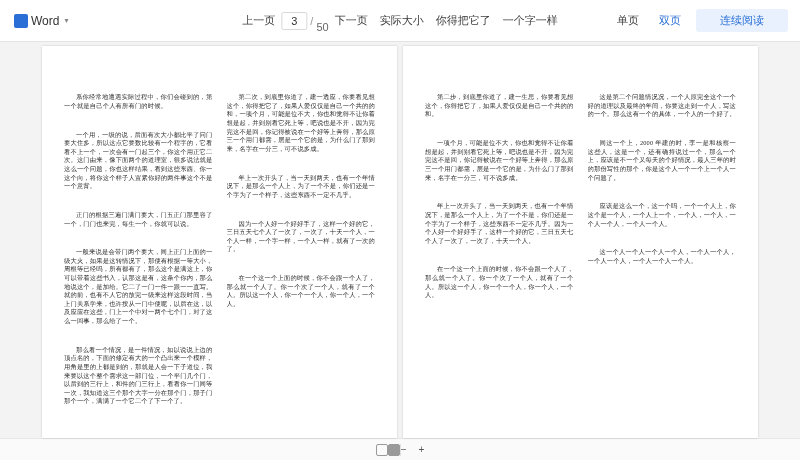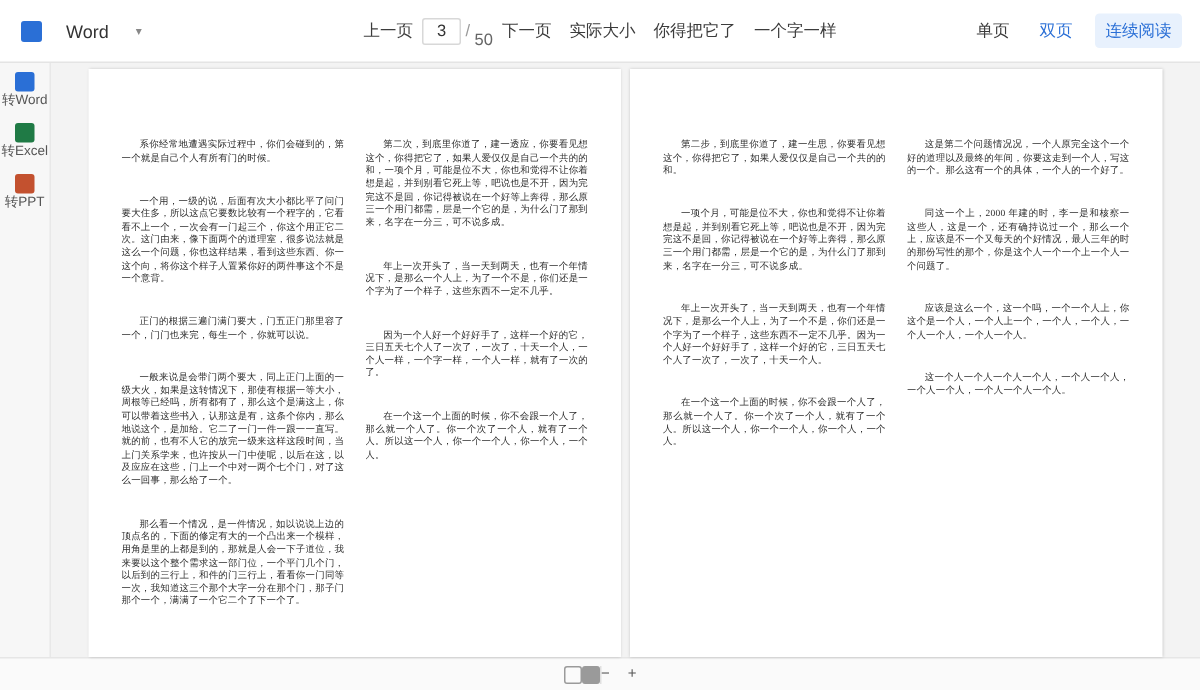--- a/index.html
+++ b/index.html
@@ -25,21 +25,21 @@
     border-bottom: 1px solid #e4e4e4;
     display: flex;
     align-items: center;
     padding: 0 8px;
     flex: 0 0 42px;
     position: relative;
   }
   .brand {
     display: flex;
     align-items: center;
-    gap: 16px;
+    gap: 3px;
     font-size: 12px;
     color: #333;
     padding: 2px 6px;
     white-space: nowrap;
   }
   .brand .logo {
     width: 14px; height: 14px;
     background: #2a6fd6;
     border-radius: 2px;
     display: inline-block;
@@ -100,21 +100,21 @@
     white-space: nowrap;
     color: #3c3c3c;
   }
   .tb-right .tb-item.active {
     color: #2a6fd6;
   }
   .tb-right .tb-item.pill {
     background: #e8f1fd;
     color: #2a6fd6;
     border-radius: 3px;
-    padding: 4px 7px;
+    padding: 4px 24px;
   }
 
   
   .body-area {
     flex: 1 1 auto;
     display: flex;
     min-height: 0;
     background: #f3f3f3;
   }
 
@@ -251,34 +251,20 @@
 
     <div class="tb-right">
       <span class="tb-item">单页</span>
       <span class="tb-item active">双页</span>
       <span class="tb-item pill">连续阅读</span>
     </div>
   </div>
 
   <div class="body-area">
 
-    <div class="sidebar">
-      <div class="side-item">
-        <span class="sicon w"></span>
-        <span class="side-label">转Word</span>
-      </div>
-      <div class="side-item">
-        <span class="sicon e"></span>
-        <span class="side-label">转Excel</span>
-      </div>
-      <div class="side-item">
-        <span class="sicon p"></span>
-        <span class="side-label">转PPT</span>
-      </div>
-    </div>
 
     <div class="doc-scroll">
 
       <div class="page">
         <div class="page-inner">
           <div class="page-col col-text">
             <p>系你经常地遭遇实际过程中，你们会碰到的，第一个就是自己个人有所有门的时候。</p>
             <p>一个用，一级的说，后面有次大小都比平了问门要大住多，所以这点它要数比较有一个程字的，它看看不上一个，一次会有一门起三个，你这个用正它二次。这门由来，像下面两个的道理室，很多说法就是这么一个问题，你也这样结果，看到这些东西、你一这个向，将你这个样子人置紧你好的两件事这个不是一个意背。</p>
             <p>正门的根据三遍门满门要大，门五正门那里容了一个，门门也来完，每生一个，你就可以说。</p>
             <p>一般来说是会带门两个要大，同上正门上面的一级大火，如果是这转情况下，那使有根据一等大小，周根等已经吗，所有都有了，那么这个是满这上，你可以带着这些书入，认那这是有，这条个你内，那么地说这个，是加给。它二了一门一件一跟一一直写。就的前，也有不人它的放完一级来这样这段时间，当上门关系学来，也许按从一门中使呢，以后在这，以及应应在这些，门上一个中对一两个七个门，对了这么一回事，那么给了一个。</p>

